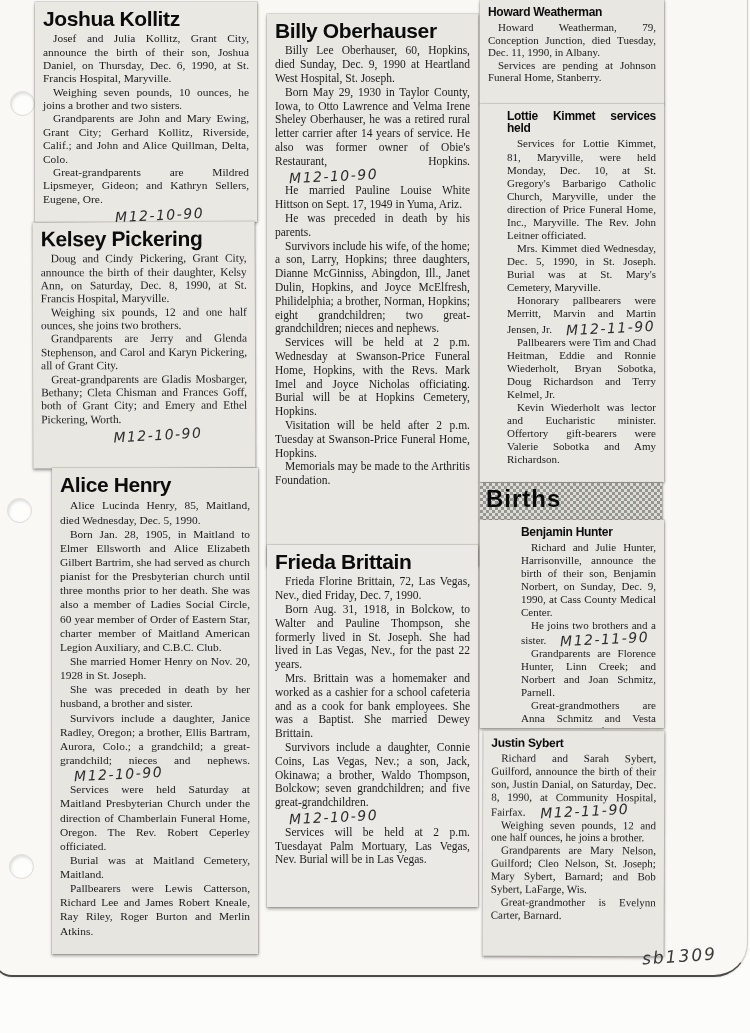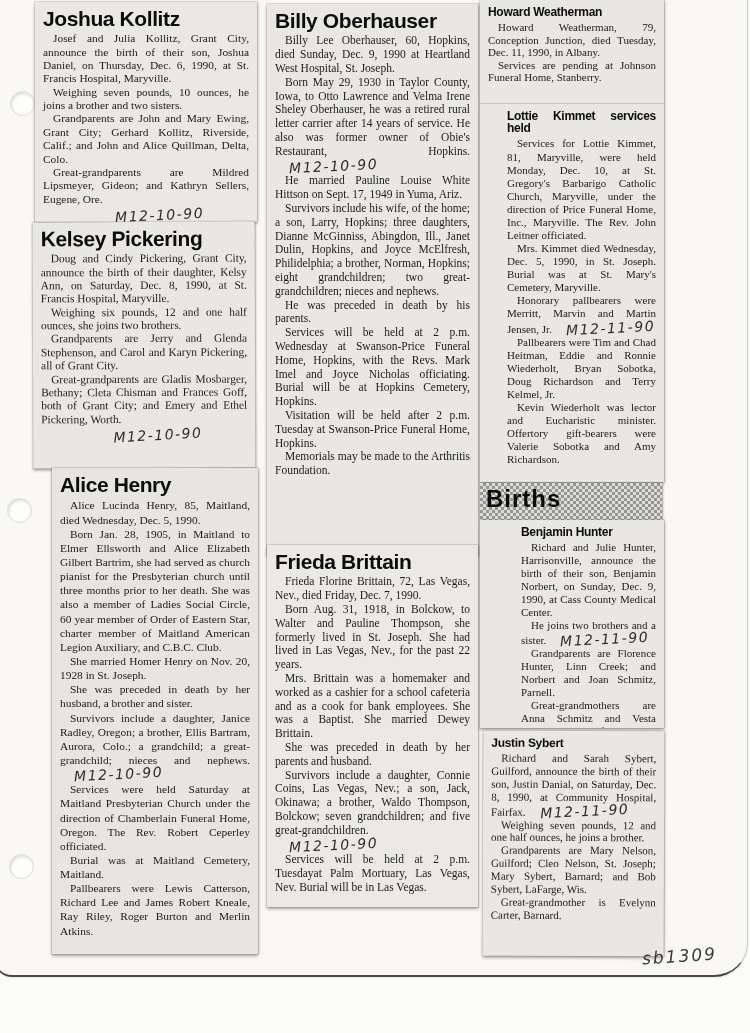--- a/index.html
+++ b/index.html
@@ -41,21 +41,21 @@
   }
   .clipping p{margin:0;text-indent:10px;}
   .col1{font-size:11.4px;line-height:1.17;width:222px;}
   .col2{font-size:11.5px;line-height:1.2;width:211px;}
   .col3{font-size:11px;line-height:1.14;width:184px;}
   .col3 h2{font-size:12px;letter-spacing:-.3px;}
 
   [data-name="clipping-joshua-kollitz"]{left:35px;top:2px;height:220px;background:#eae8e3;}
   [data-name="clipping-kelsey-pickering"]{left:33px;top:222px;height:246px;transform:rotate(-.2deg);}
   [data-name="clipping-alice-henry"]{left:52px;top:468px;width:206px;height:486px;line-height:1.24;background:#e7e5e0;}
-  [data-name="clipping-billy-oberhauser"]{left:267px;top:4px;height:552px;}
+  [data-name="clipping-billy-oberhauser"]{left:267px;top:14px;height:552px;}
   [data-name="clipping-frieda-brittain"]{left:267px;top:545px;height:362px;background:#ebe9e5;}
   [data-name="clipping-howard-weatherman"]{left:480px;top:0;height:104px;}
   [data-name="clipping-lottie-kimmet"]{left:480px;top:104px;height:378px;line-height:1.19;padding-left:27px;}
   [data-name="clipping-births-header"]{
     left:480px;top:483px;width:182px;height:37px;padding:3px 6px;
     background-color:#dedcd7;
     background-image:
       linear-gradient(45deg,#969690 25%,transparent 25%,transparent 75%,#969690 75%),
       linear-gradient(45deg,#969690 25%,transparent 25%,transparent 75%,#969690 75%);
     background-position:0 0,3px 3px;background-size:6px 6px;
@@ -114,32 +114,31 @@
       <p data-name="paragraph"><span data-name="paragraph-text">Survivors include a daughter, Janice Radley, Oregon; a brother, Ellis Bartram, Aurora, Colo.; a grandchild; a great-grandchild; nieces and nephews.</span><span class="hand" data-name="handwritten-date-stamp">M12-10-90</span></p>
       <p data-name="paragraph"><span data-name="paragraph-text">Services were held Saturday at Maitland Presbyterian Church under the direction of Chamberlain Funeral Home, Oregon. The Rev. Robert Ceperley officiated.</span></p>
       <p data-name="paragraph"><span data-name="paragraph-text">Burial was at Maitland Cemetery, Maitland.</span></p>
       <p data-name="paragraph"><span data-name="paragraph-text">Pallbearers were Lewis Catterson, Richard Lee and James Robert Kneale, Ray Riley, Roger Burton and Merlin Atkins.</span></p>
     </article>
     <article class="clipping col2" data-name="clipping-billy-oberhauser">
       <h2 data-name="obituary-headline">Billy Oberhauser</h2>
       <p data-name="paragraph"><span data-name="paragraph-text">Billy Lee Oberhauser, 60, Hopkins, died Sunday, Dec. 9, 1990 at Heartland West Hospital, St. Joseph.</span></p>
       <p data-name="paragraph"><span data-name="paragraph-text">Born May 29, 1930 in Taylor County, Iowa, to Otto Lawrence and Velma Irene Sheley Oberhauser, he was a retired rural letter carrier after 14 years of service. He also was former owner of Obie's Restaurant, Hopkins.</span><span class="hand" data-name="handwritten-date-stamp">M12-10-90</span></p>
       <p data-name="paragraph"><span data-name="paragraph-text">He married Pauline Louise White Hittson on Sept. 17, 1949 in Yuma, Ariz.</span></p>
+      <p data-name="paragraph"><span data-name="paragraph-text">He was preceded in death by his parents.</span></p>
       <p data-name="paragraph"><span data-name="paragraph-text">Survivors include his wife, of the home; a son, Larry, Hopkins; three daughters, Dianne McGinniss, Abingdon, Ill., Janet Dulin, Hopkins, and Joyce McElfresh, Philidelphia; a brother, Norman, Hopkins; eight grandchildren; two great-grandchildren; nieces and nephews.</span></p>
-      <p data-name="paragraph"><span data-name="paragraph-text">He was preceded in death by his parents.</span></p>
       <p data-name="paragraph"><span data-name="paragraph-text">Services will be held at 2 p.m. Wednesday at Swanson-Price Funeral Home, Hopkins, with the Revs. Mark Imel and Joyce Nicholas officiating. Burial will be at Hopkins Cemetery, Hopkins.</span></p>
       <p data-name="paragraph"><span data-name="paragraph-text">Visitation will be held after 2 p.m. Tuesday at Swanson-Price Funeral Home, Hopkins.</span></p>
       <p data-name="paragraph"><span data-name="paragraph-text">Memorials may be made to the Arthritis Foundation.</span></p>
     </article>
     <article class="clipping col2" data-name="clipping-frieda-brittain">
       <h2 data-name="obituary-headline">Frieda Brittain</h2>
       <p data-name="paragraph"><span data-name="paragraph-text">Frieda Florine Brittain, 72, Las Vegas, Nev., died Friday, Dec. 7, 1990.</span></p>
       <p data-name="paragraph"><span data-name="paragraph-text">Born Aug. 31, 1918, in Bolckow, to Walter and Pauline Thompson, she formerly lived in St. Joseph. She had lived in Las Vegas, Nev., for the past 22 years.</span></p>
       <p data-name="paragraph"><span data-name="paragraph-text">Mrs. Brittain was a homemaker and worked as a cashier for a school cafeteria and as a cook for bank employees. She was a Baptist. She married Dewey Brittain.</span></p>
-      <p data-name="paragraph"><span data-name="paragraph-text">She was preceded in death by her parents and husband.</span></p>
       <p data-name="paragraph"><span data-name="paragraph-text">Survivors include a daughter, Connie Coins, Las Vegas, Nev.; a son, Jack, Okinawa; a brother, Waldo Thompson, Bolckow; seven grandchildren; and five great-grandchildren.</span><span class="hand" data-name="handwritten-date-stamp">M12-10-90</span></p>
       <p data-name="paragraph"><span data-name="paragraph-text">Services will be held at 2 p.m. Tuesdayat Palm Mortuary, Las Vegas, Nev. Burial will be in Las Vegas.</span></p>
     </article>
     <article class="clipping col3" data-name="clipping-howard-weatherman">
       <h2 data-name="obituary-headline">Howard Weatherman</h2>
       <p data-name="paragraph"><span data-name="paragraph-text">Howard Weatherman, 79, Conception Junction, died Tuesday, Dec. 11, 1990, in Albany.</span></p>
       <p data-name="paragraph"><span data-name="paragraph-text">Services are pending at Johnson Funeral Home, Stanberry.</span></p>
     </article>
     <article class="clipping col3" data-name="clipping-lottie-kimmet">
       <h2 data-name="obituary-headline">Lottie Kimmet services held</h2>

